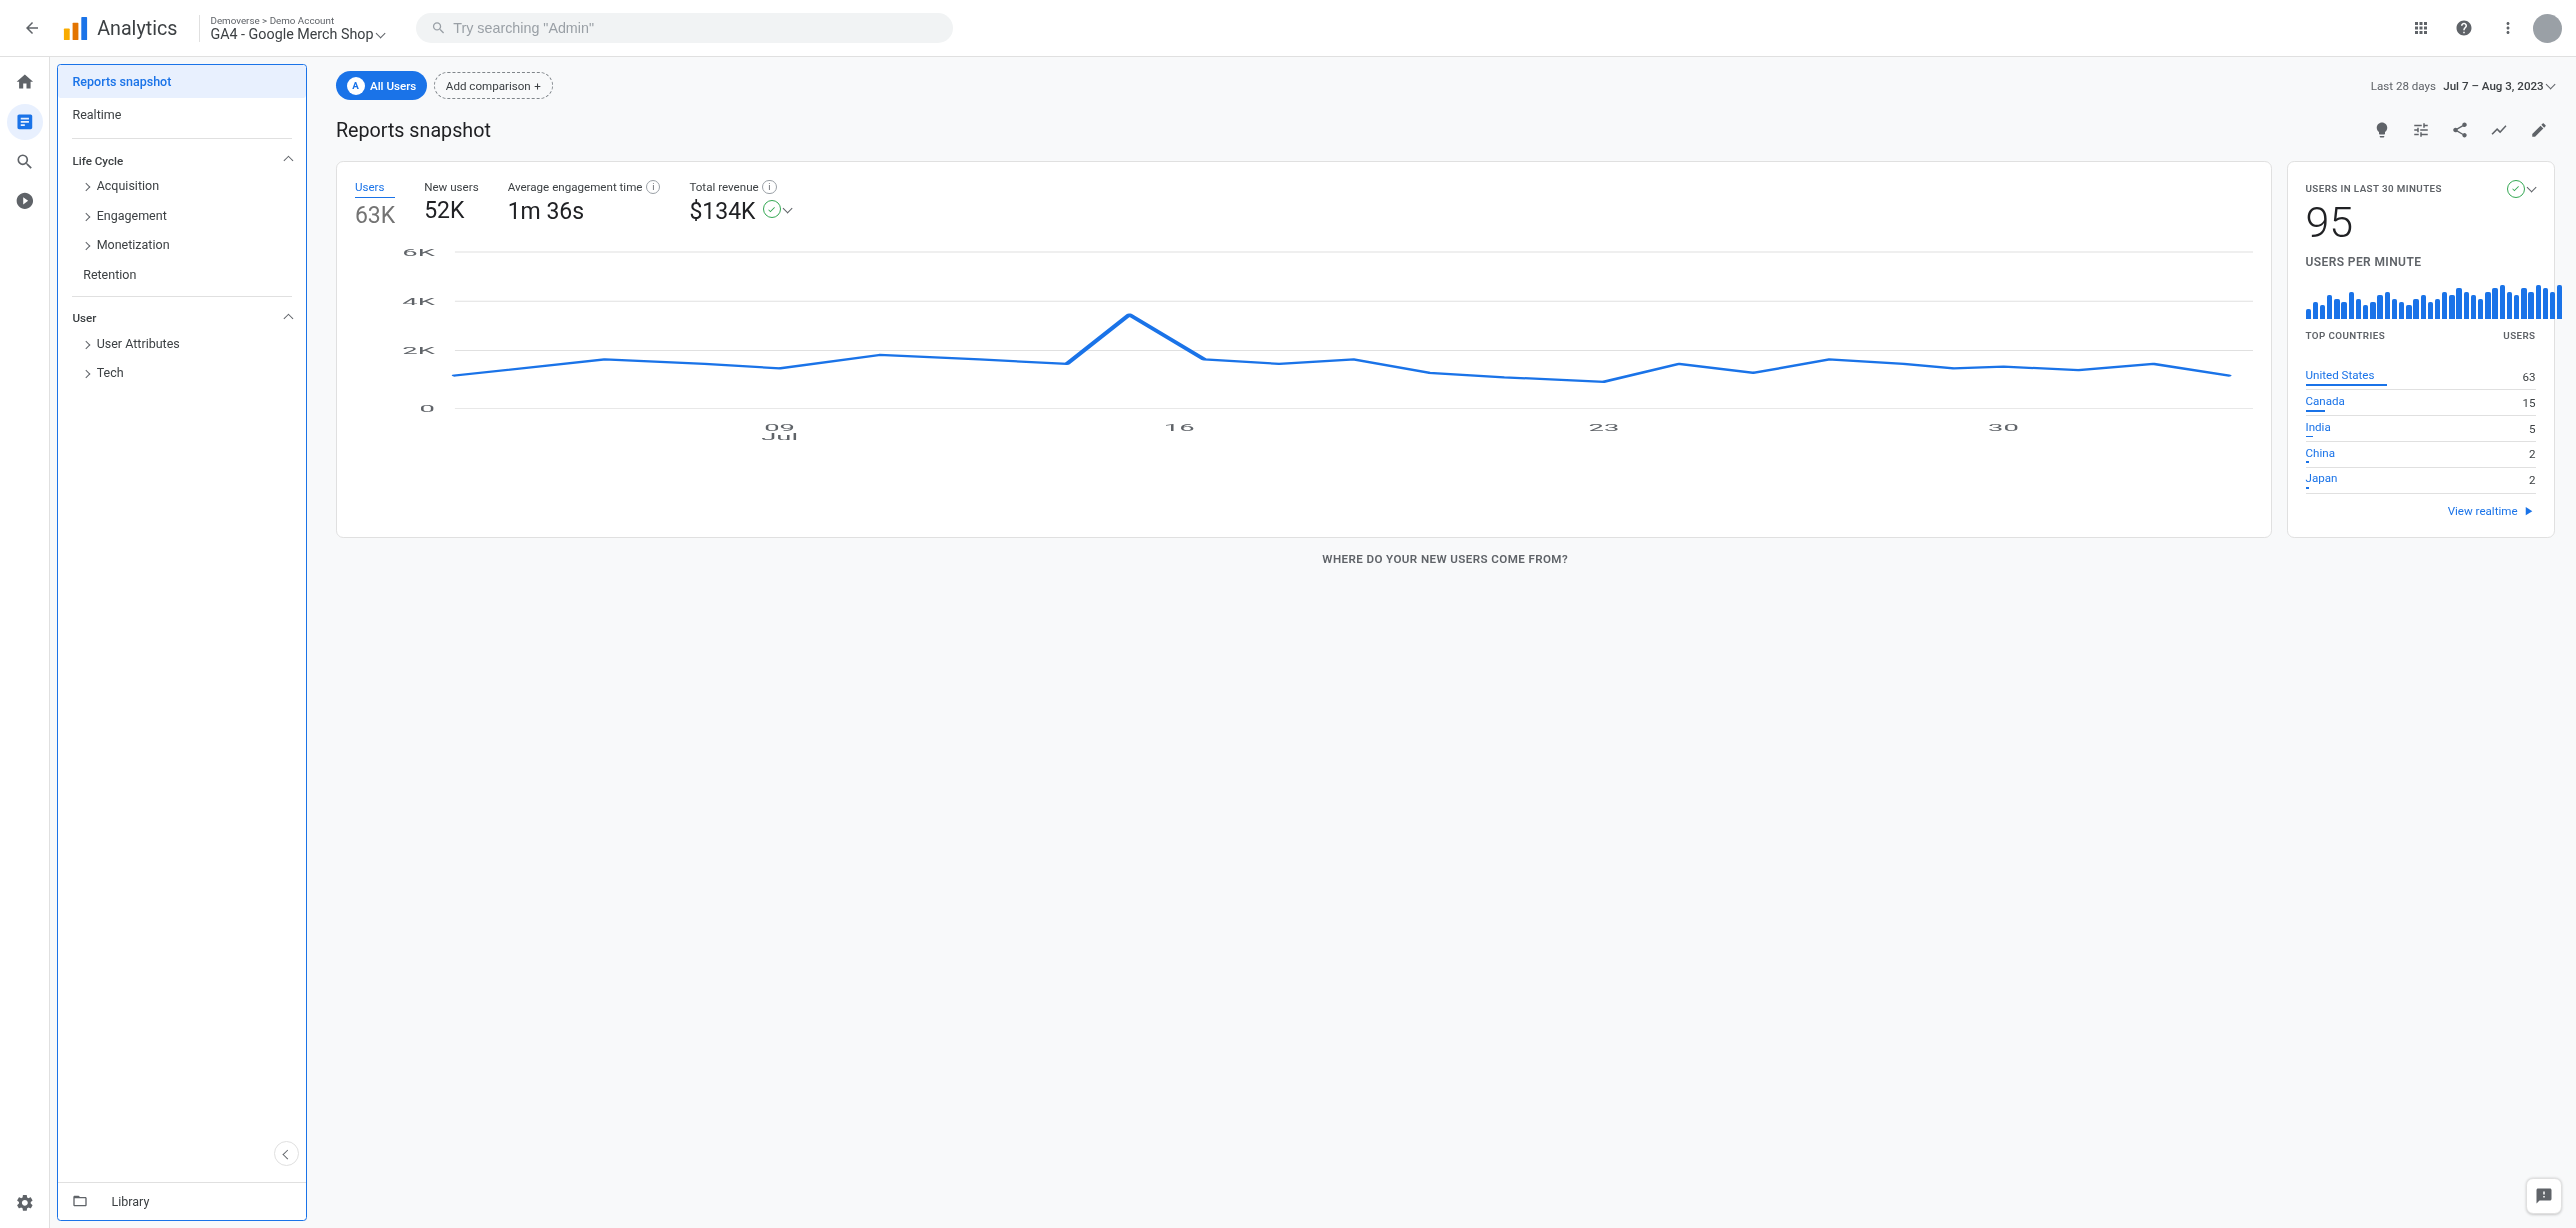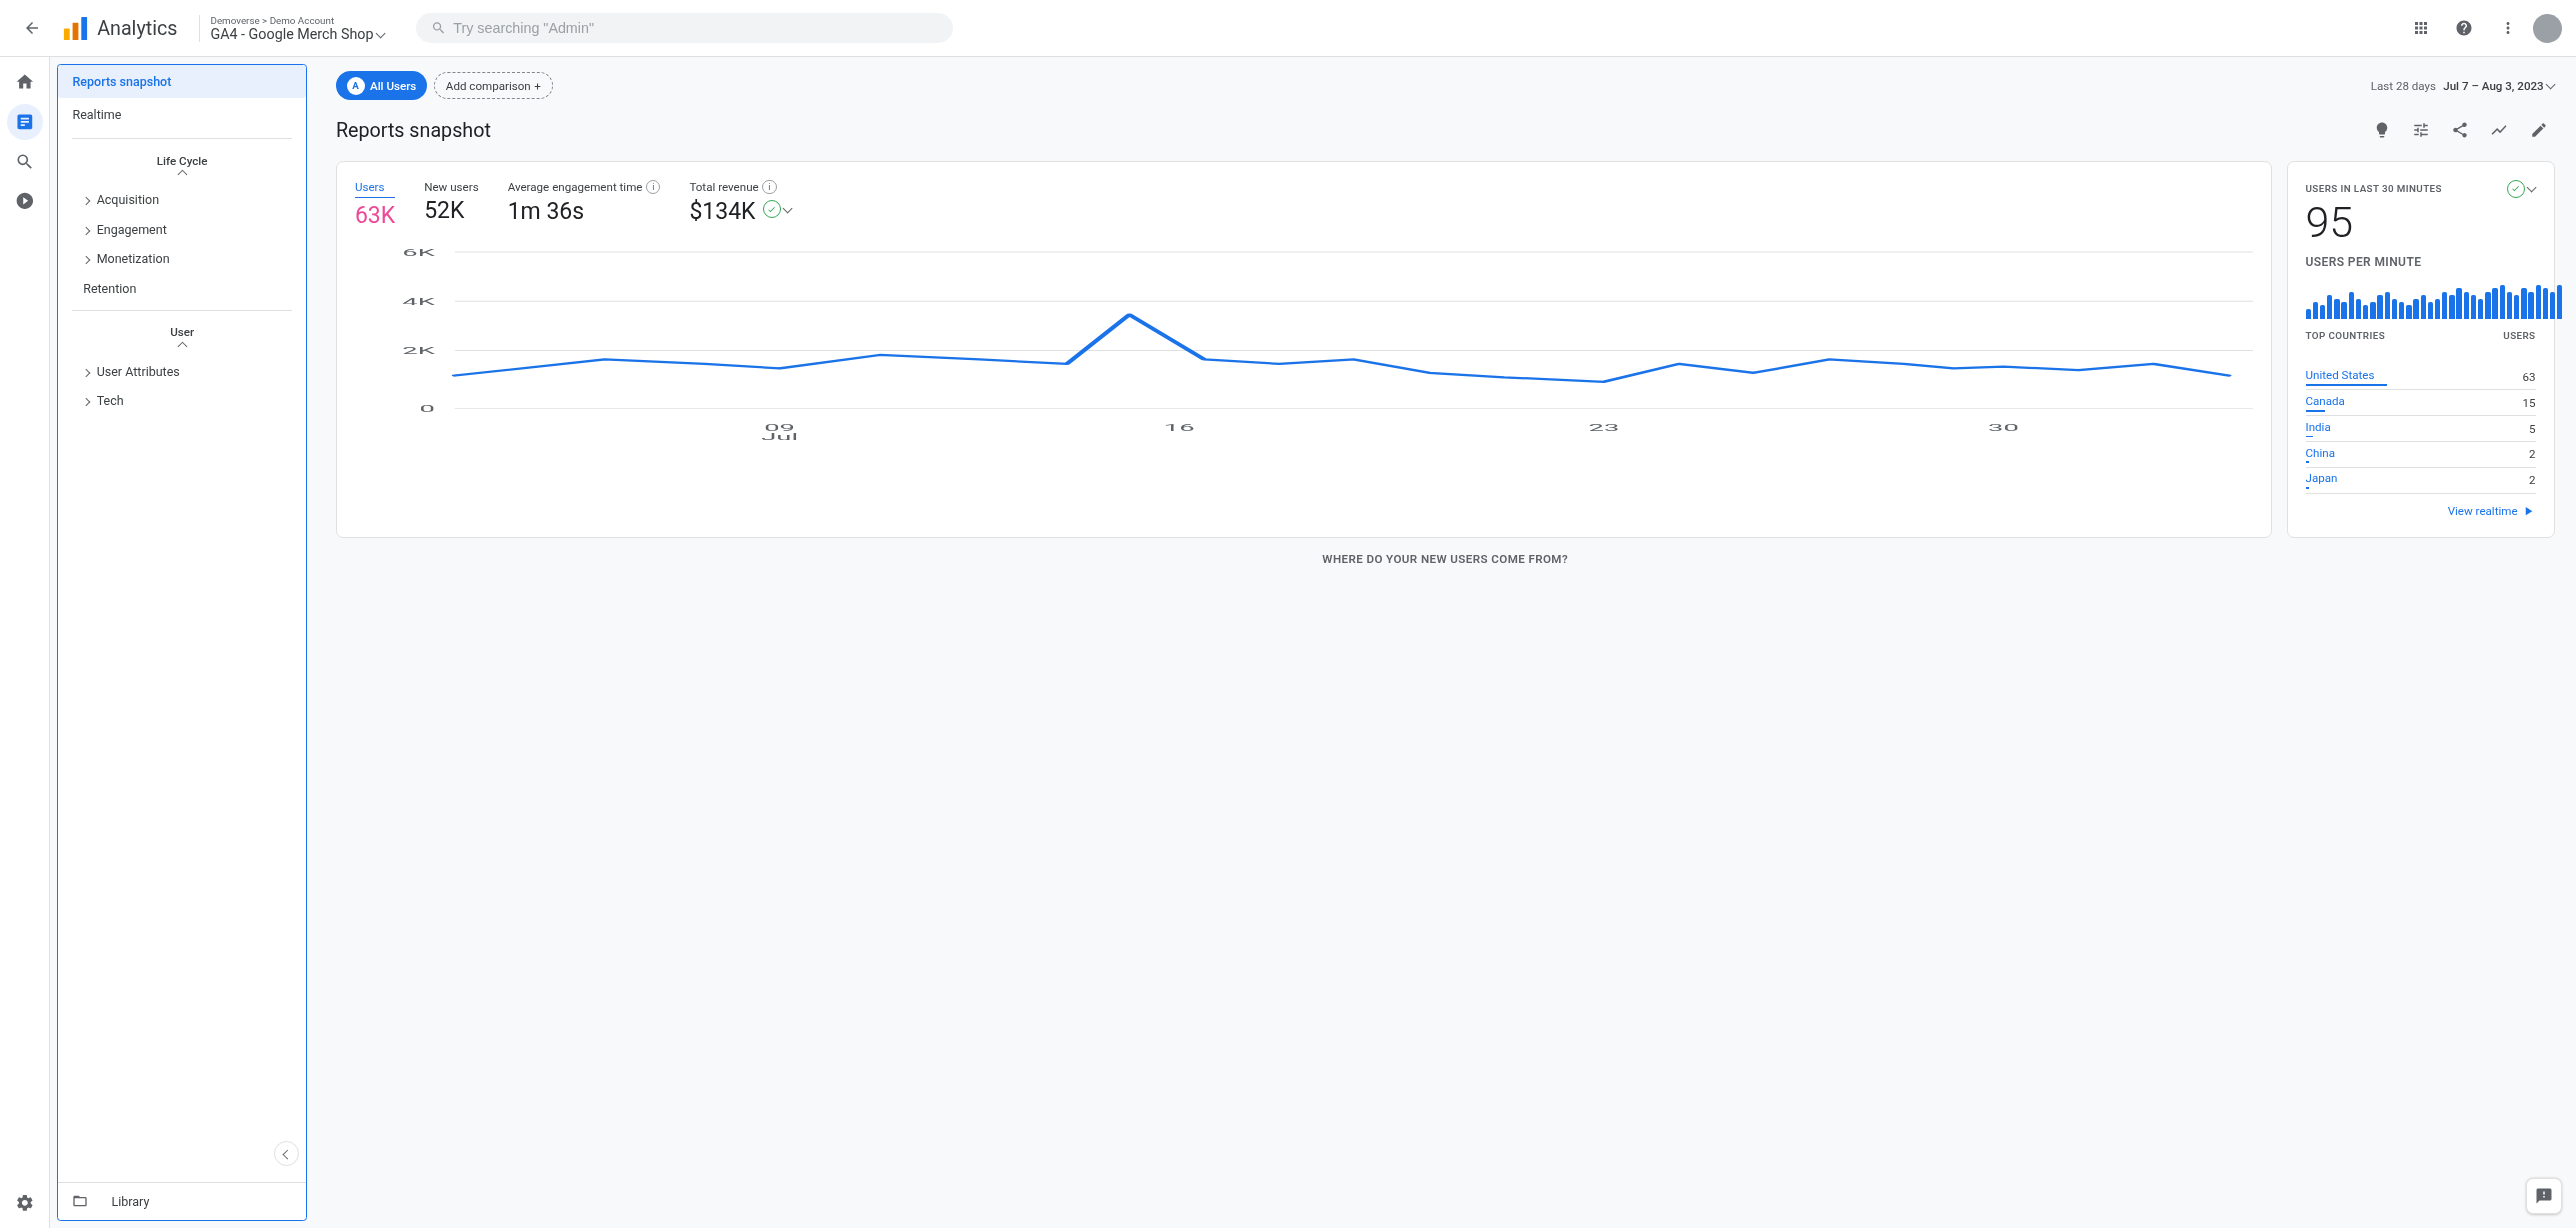--- a/index.html
+++ b/index.html
@@ -34,21 +34,21 @@
     .side-icon-btn.active { background: #e8f0fe; color: #1a73e8; }
 
     
     .sidebar {
       width: 250px; background: #fff; border: 1.8px solid #1a73e8; border-radius: 3.6px; overflow-y: auto;
       display: flex; flex-direction: column; position: relative; margin: 7.2px; height: calc(100% - 14.3px);
     }
     .sidebar-item { padding: 9px 14.3px; cursor: pointer; border-radius: 3.6px; font-size: 12.5px; display: flex; align-items: center; gap: 7.2px; }
     .sidebar-item.active { background: #e8f0fe; color: #1a73e8; font-weight: 500; }
     .sidebar-divider { height: 0.9px; background: #e0e0e0; margin: 7.2px 14.3px; }
-    .sidebar-section { padding: 7.2px 14.3px 3.6px; font-size: 11.6px; color: #3c4043; font-weight: 500; display: flex; align-items: center; justify-content: space-between; flex-direction: column; }
+    .sidebar-section { padding: 7.2px 14.3px 3.6px; font-size: 11.6px; color: #3c4043; font-weight: 500; display: flex; align-items: center; justify-content: space-between; }
     .sidebar-sub-item { padding: 7.2px 14.3px 7.2px 25px; cursor: pointer; font-size: 12.5px; display: flex; align-items: center; gap: 7.2px; border-radius: 3.6px; }
     .sidebar-bottom { padding: 10.7px 14.3px; display: flex; align-items: center; gap: 23px; cursor: pointer; font-size: 12.5px; border-top: 0.9px solid #e0e0e0; margin-top: auto; }
     .sidebar-collapse { position: absolute; bottom: 54px; right: 7.2px; width: 25px; height: 25px; display: flex; align-items: center; justify-content: center; cursor: pointer; border-radius: 50%; background: #fff; border: 0.9px solid #e0e0e0; }
     .chevron-down { display: inline-block; width: 7.2px; height: 7.2px; border-right: 1.8px solid #5f6368; border-bottom: 1.8px solid #5f6368; transform: rotate(45deg); margin-bottom: 1.8px; }
     .chevron-up { display: inline-block; width: 7.2px; height: 7.2px; border-right: 1.8px solid #5f6368; border-top: 1.8px solid #5f6368; transform: rotate(-45deg); margin-top: 1.8px; }
     .chevron-right { display: inline-block; width: 6.3px; height: 6.3px; border-right: 1.8px solid #5f6368; border-top: 1.8px solid #5f6368; transform: rotate(45deg); }
     .chevron-left { display: inline-block; width: 7.2px; height: 7.2px; border-left: 1.8px solid #5f6368; border-top: 1.8px solid #5f6368; transform: rotate(-45deg); margin-left: 1.8px; }
 
     
     .main-content { flex: 1; overflow-y: auto; padding: 14.3px 21.5px; }
@@ -72,21 +72,21 @@
     
     .cards-row { display: flex; gap: 14.3px; margin-bottom: 14.3px; }
 
     
     .chart-card { flex: 1; background: #fff; border-radius: 7.2px; border: 0.9px solid #e0e0e0; padding: 18px; }
     .metrics-row { display: flex; gap: 29px; align-items: flex-start; margin-bottom: 14.3px; }
     .metric { display: flex; flex-direction: column; }
     .metric-label { font-size: 11.6px; color: #3c4043; display: flex; align-items: center; gap: 3.6px; }
     .metric-label.active { color: #1a73e8; border-bottom: 1.8px solid #1a73e8; padding-bottom: 3.6px; }
     .metric-value { font-size: 23px; font-weight: 400; color: #202124; margin-top: 3.6px; }
-    .metric-value.active { color: #ec4899; }
+    .metric-value.active { color: #737373; }
     .info-icon { width: 14.3px; height: 14.3px; border: 0.9px solid #9aa0a6; border-radius: 50%; display: flex; align-items: center; justify-content: center; font-size: 9px; color: #5f6368; cursor: pointer; }
     .metric-actions { display: flex; align-items: center; gap: 3.6px; }
     .check-green { width: 18px; height: 18px; border-radius: 50%; border: 1.8px solid #34a853; display: flex; align-items: center; justify-content: center; }
 
     
     .chart-area { width: 100%; height: 197px; }
 
     
     .realtime-card { width: 268px; background: #fff; border-radius: 7.2px; border: 0.9px solid #e0e0e0; padding: 18px; display: flex; flex-direction: column; }
     .realtime-label { font-size: 9.8px; font-weight: 600; color: #5f6368; letter-spacing: 0.4px; text-transform: uppercase; }

